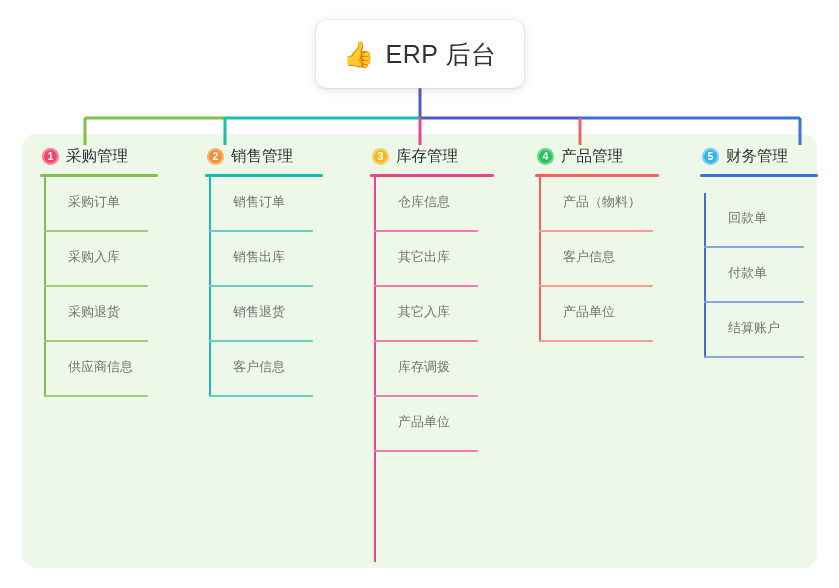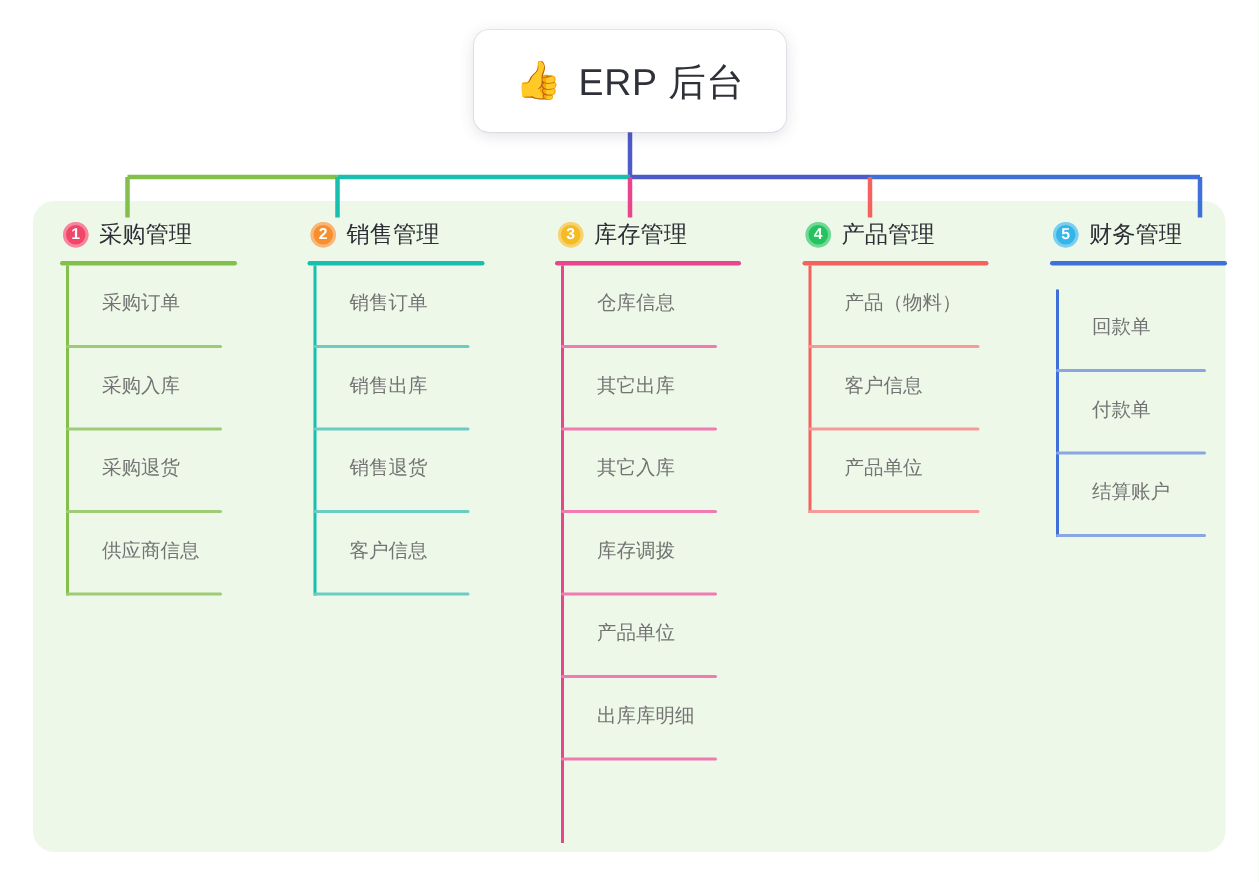--- a/index.html
+++ b/index.html
@@ -158,24 +158,20 @@
             <div class="leaf-rule" style="width: 104px; background: rgb(239, 123, 178);"></div>
           </div>
           <div class="leaf">
             <span class="leaf-label">库存调拨</span>
             <div class="leaf-rule" style="width: 104px; background: rgb(239, 123, 178);"></div>
           </div>
           <div class="leaf">
             <span class="leaf-label">产品单位</span>
             <div class="leaf-rule" style="width: 104px; background: rgb(239, 123, 178);"></div>
           </div>
-          <div class="leaf">
-            <span class="leaf-label">出库库明细</span>
-            <div class="leaf-rule" style="width: 104px; background: rgb(239, 123, 178);"></div>
-          </div>
         </div>
       </div>
       <div class="col" style="left: 535px;">
         <div class="col-head">
           <span class="badge" style="background: rgb(35, 196, 94);">4</span>
           <span class="col-title">产品管理</span>
         </div>
         <div class="head-rule" style="width: 124px; background: rgb(244, 97, 95);"></div>
         <div style="position: relative; margin-top: 0px;">
           <div class="spine" style="left: 4px; height: 165px; background: rgb(244, 97, 95);"></div>

